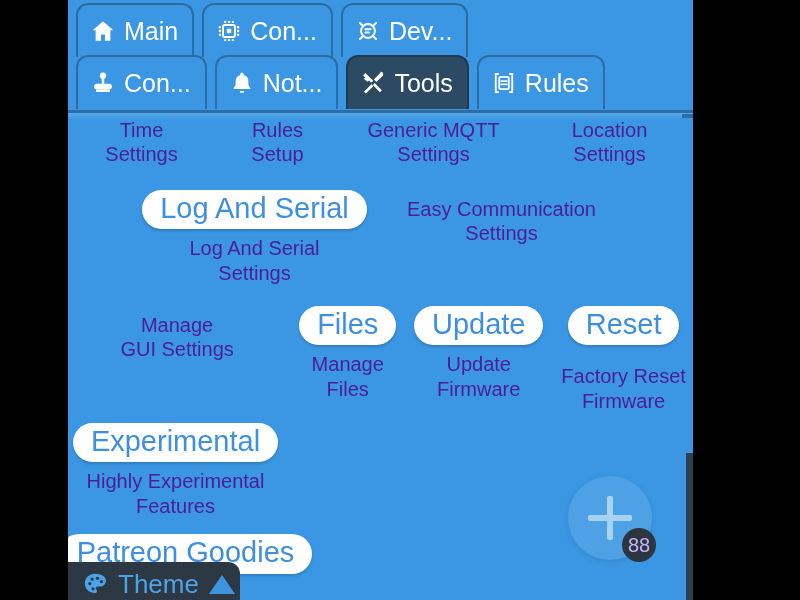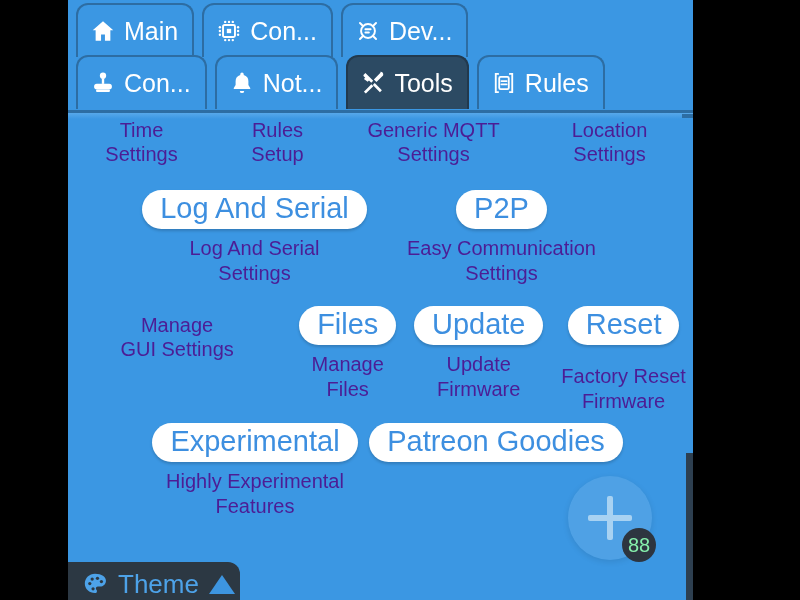--- a/index.html
+++ b/index.html
@@ -182,21 +182,21 @@
   #fab .plus-v { left: 39px; top: 20px; width: 6px; height: 44px; }
 
   #fab-badge {
     position: absolute;
     right: -4px;
     bottom: -2px;
     min-width: 34px;
     height: 34px;
     border-radius: 50%;
     background: #2d3540;
-    color: #86efac;
+    color: #c4b5fd;
     font-size: 20px;
     display: flex;
     align-items: center;
     justify-content: center;
     box-sizing: border-box;
     padding: 0 5px;
   }
 
   
   #themebar {
@@ -385,21 +385,20 @@
         </div>
       </div>
 
       <div class="grid-row r2" style="gap:22px;">
         <div class="cell" style="width:220px;">
           <div class="pill">Log And Serial</div>
           <div class="caption">Log And Serial
 Settings</div>
         </div>
         <div class="cell" style="width:230px;">
-          <div class="pill">P2P</div>
           <div class="caption">Easy Communication
 Settings</div>
         </div>
       </div>
 
       <div class="grid-row r3" style="gap:6px;">
         <div class="cell" style="width:220px;">
           <div class="caption">Manage
 GUI Settings</div>
         </div>
@@ -413,21 +412,21 @@
           <div class="caption">Update
 Firmware</div>
         </div>
         <div class="cell" style="width:140px;gap:12px;">
           <div class="pill">Reset</div>
           <div class="caption">Factory Reset
 Firmware</div>
         </div>
       </div>
 
-      <div class="grid-row r4" style="gap:16px;">
+      <div class="grid-row r4" style="gap:16px;flex-direction:column;">
         <div class="cell" style="width:215px;">
           <div class="pill">Experimental</div>
           <div class="caption">Highly Experimental
 Features</div>
         </div>
         <div class="cell" style="width:235px;">
           <div class="pill">Patreon Goodies</div>
         </div>
       </div>
 

